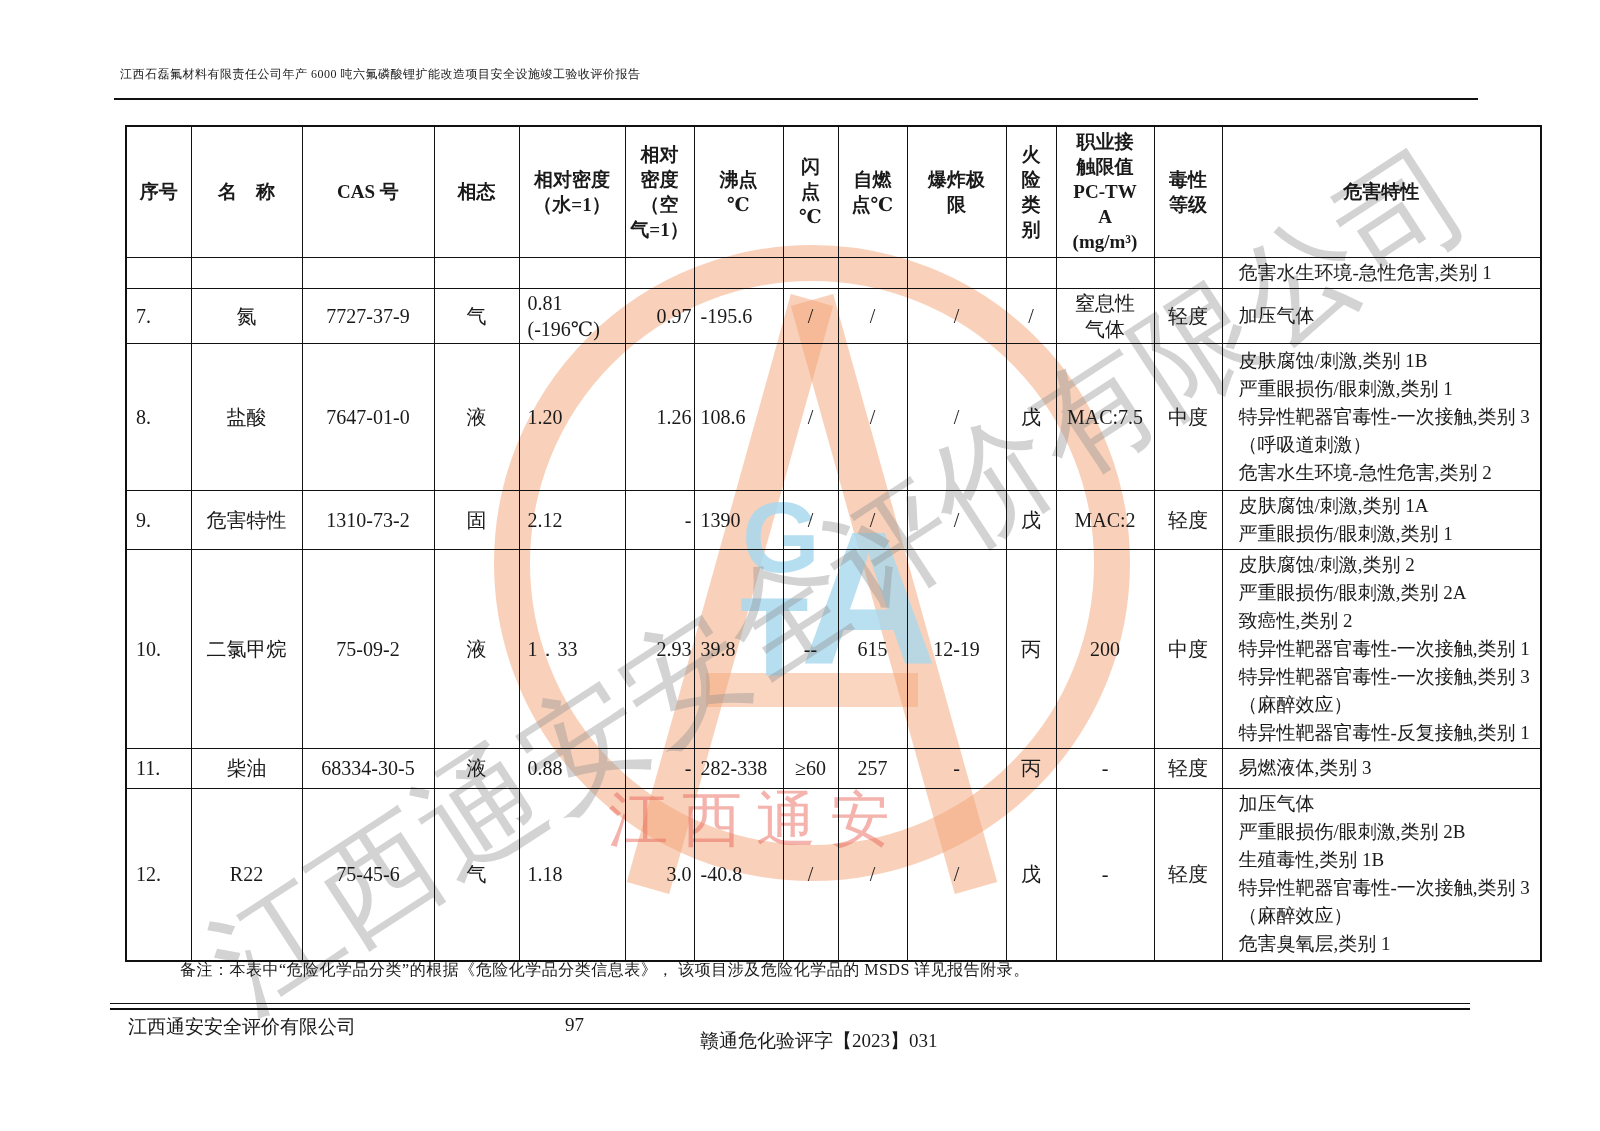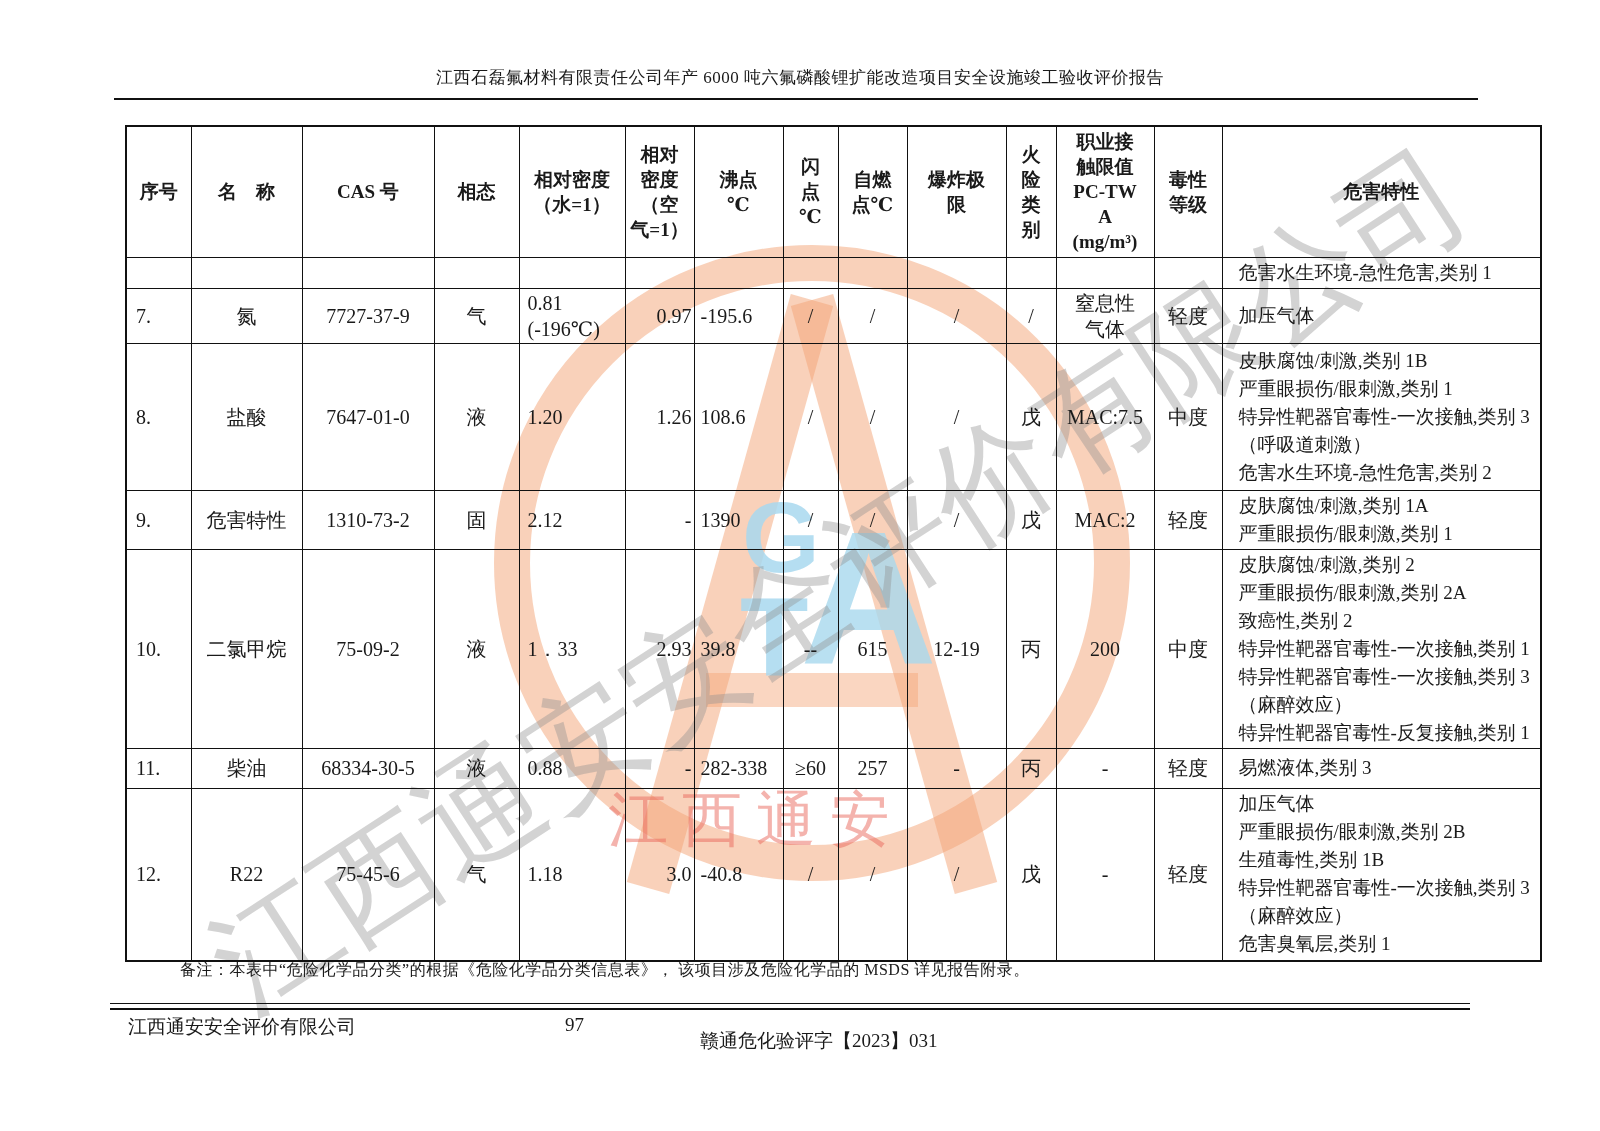--- a/index.html
+++ b/index.html
@@ -25,21 +25,21 @@
   }
   .wm-blue-g{position:absolute;left:742px;top:480px;font-size:100px;color:rgba(168,216,238,0.85);font-family:"Liberation Sans",sans-serif;font-weight:bold;}
   .wm-blue-t{position:absolute;left:740px;top:572px;font-size:112px;color:rgba(168,216,238,0.85);font-family:"Liberation Sans",sans-serif;font-weight:bold;}
   .wm-blue-a{position:absolute;left:800px;top:488px;font-size:190px;color:rgba(168,216,238,0.80);font-family:"Liberation Sans",sans-serif;font-weight:bold;}
 
   
   .content{position:absolute;inset:0;z-index:2;}
 
   .doc-header{
     position:absolute;left:120px;top:66px;width:1360px;
-    font-size:17px;letter-spacing:0.5px;white-space:nowrap;text-align:center;
+    font-size:12px;letter-spacing:0.5px;white-space:nowrap;
   }
   .doc-header-rule{
     position:absolute;left:114px;top:98px;width:1364px;height:0;
     border-top:2px solid #111;
   }
 
   table.chem{
     position:absolute;left:125px;top:125px;
     border-collapse:collapse;table-layout:fixed;
     background:transparent;

